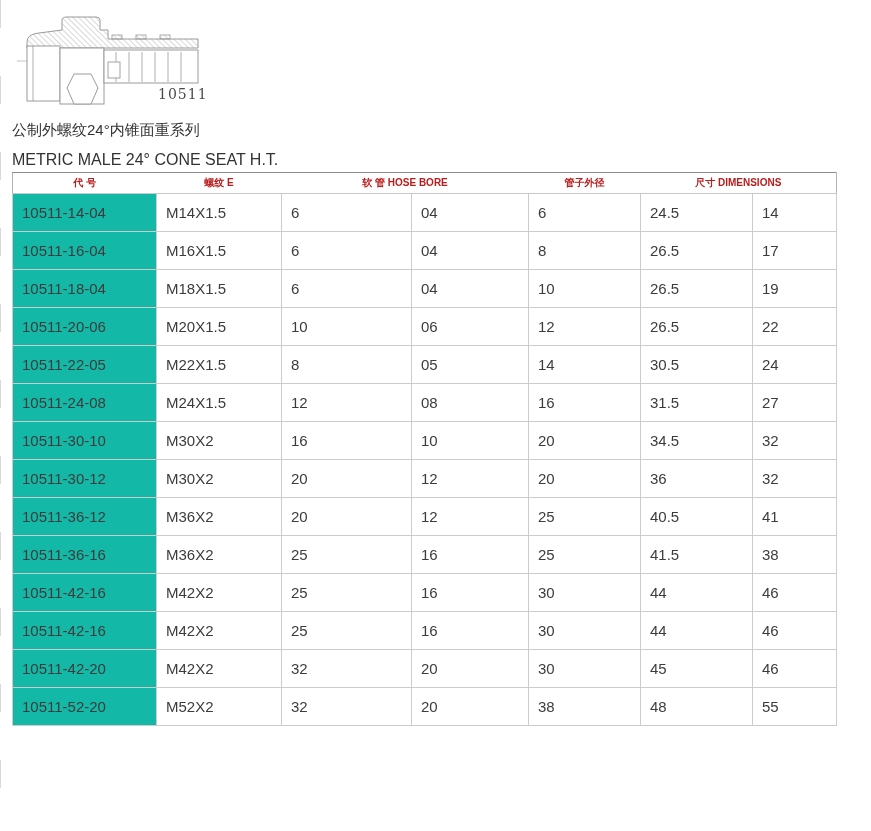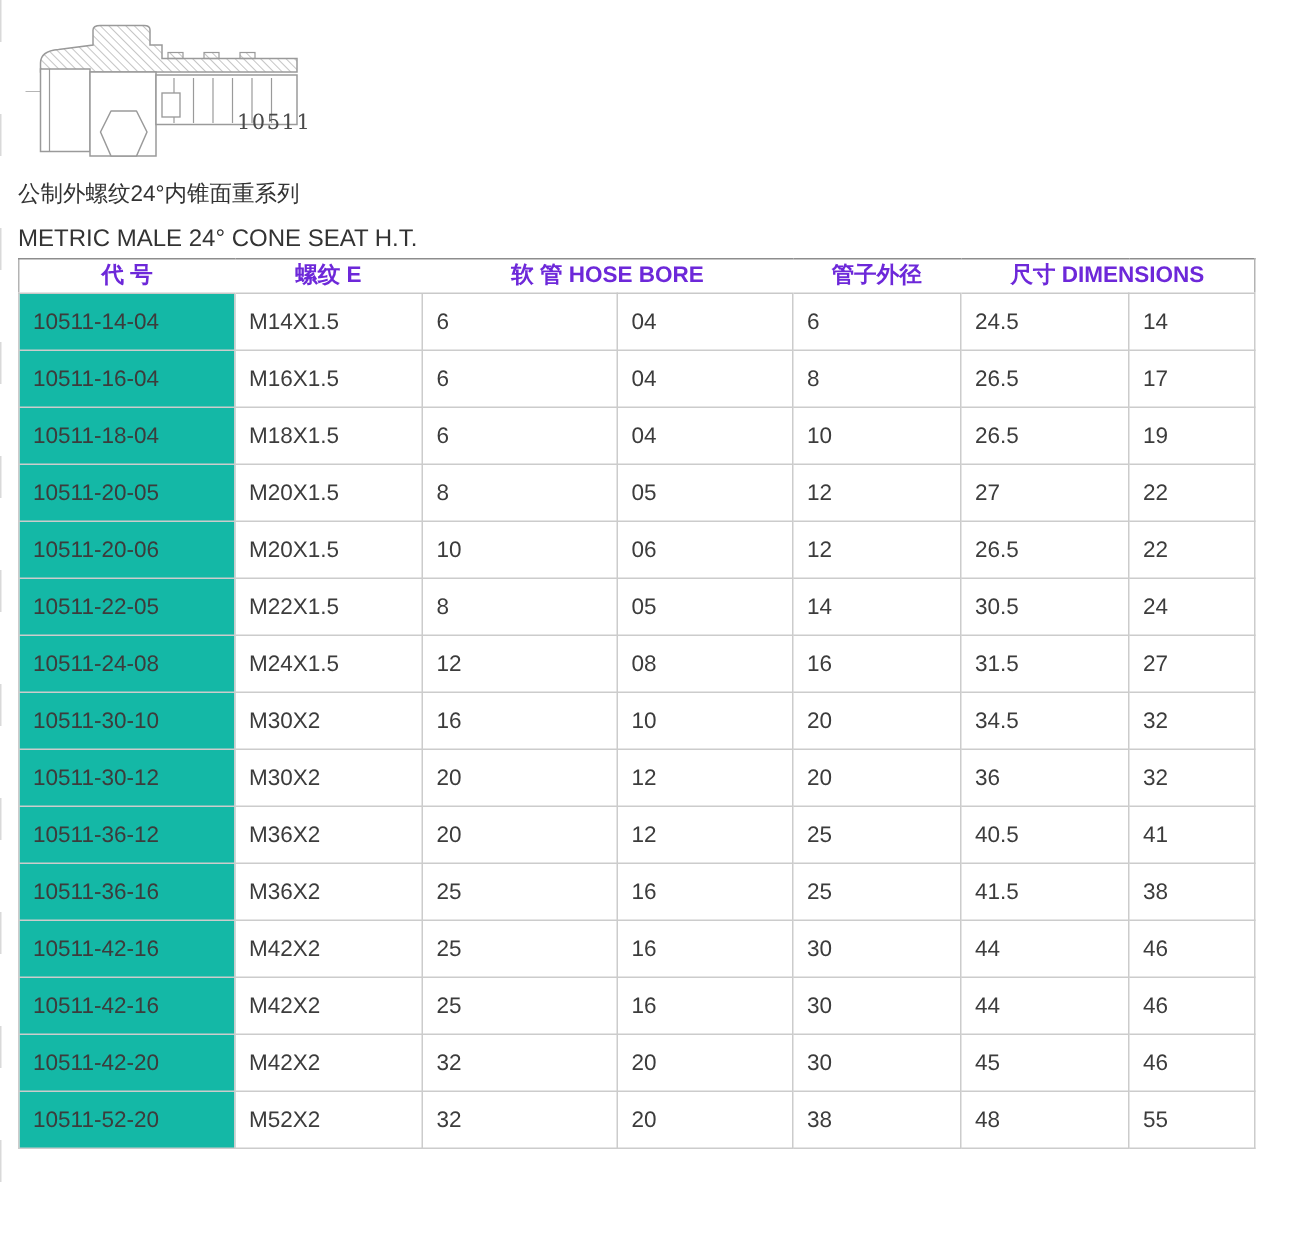--- a/index.html
+++ b/index.html
@@ -13,36 +13,36 @@
   
   .page-edge {
     position:absolute; left:0; top:0; width:1px; height:831px;
     background:repeating-linear-gradient(to bottom,#d9d9d9 0 28px,transparent 28px 76px);
   }
   .page { padding:8px 12px 0 12px; }
 
   .figure { position:relative; width:200px; height:100px; }
   .figure svg { display:block; }
   .fig-label {
-    position:absolute; left:146px; top:66px;
+    position:absolute; left:146px; top:78px;
     font-family:"DejaVu Serif", serif; font-size:14px; color:#4a4a4a; letter-spacing:1px;
   }
 
   .title-zh { font-size:15px; line-height:18px; color:#333; margin-top:13px; }
   .title-en { font-size:16px; line-height:19px; color:#333; margin-top:11px; margin-bottom:3px; }
 
   table.spec {
     border-collapse:collapse; table-layout:fixed; width:824px;
     border:1px solid #b3b3b3; border-top:1px solid #8d8d8d;
   }
   col.c1{width:144px;} col.c2{width:125px;} col.c3{width:130px;}
   col.c4{width:117px;} col.c5{width:112px;} col.c6{width:112px;} col.c7{width:84px;}
 
   thead th {
-    font-size:15px; font-weight:bold; color:#6d28d9; text-align:center;
+    font-size:10px; font-weight:bold; color:#b91c1c; text-align:center;
     padding:1px 0 2px 0; height:21px; background:#fff;
   }
   thead tr.group-row th { border-bottom:1px solid #c9c9c9; }
   thead tr.sub-row th  { border-bottom:2px solid #5c5c5c; }
 
   tbody td {
     border:1px solid #cccccc; font-size:15px; color:#3c3c3c;
     height:38px; padding-left:9px; vertical-align:middle; background:#fff;
   }
   tbody td:first-child { background:#14b8a6; }
@@ -131,29 +131,20 @@
         <tr>
           <td>10511-18-04</td>
           <td>M18X1.5</td>
           <td>6</td>
           <td>04</td>
           <td>10</td>
           <td>26.5</td>
           <td>19</td>
         </tr>
         <tr>
-          <td>10511-20-05</td>
-          <td>M20X1.5</td>
-          <td>8</td>
-          <td>05</td>
-          <td>12</td>
-          <td>27</td>
-          <td>22</td>
-        </tr>
-        <tr>
           <td>10511-20-06</td>
           <td>M20X1.5</td>
           <td>10</td>
           <td>06</td>
           <td>12</td>
           <td>26.5</td>
           <td>22</td>
         </tr>
         <tr>
           <td>10511-22-05</td>

